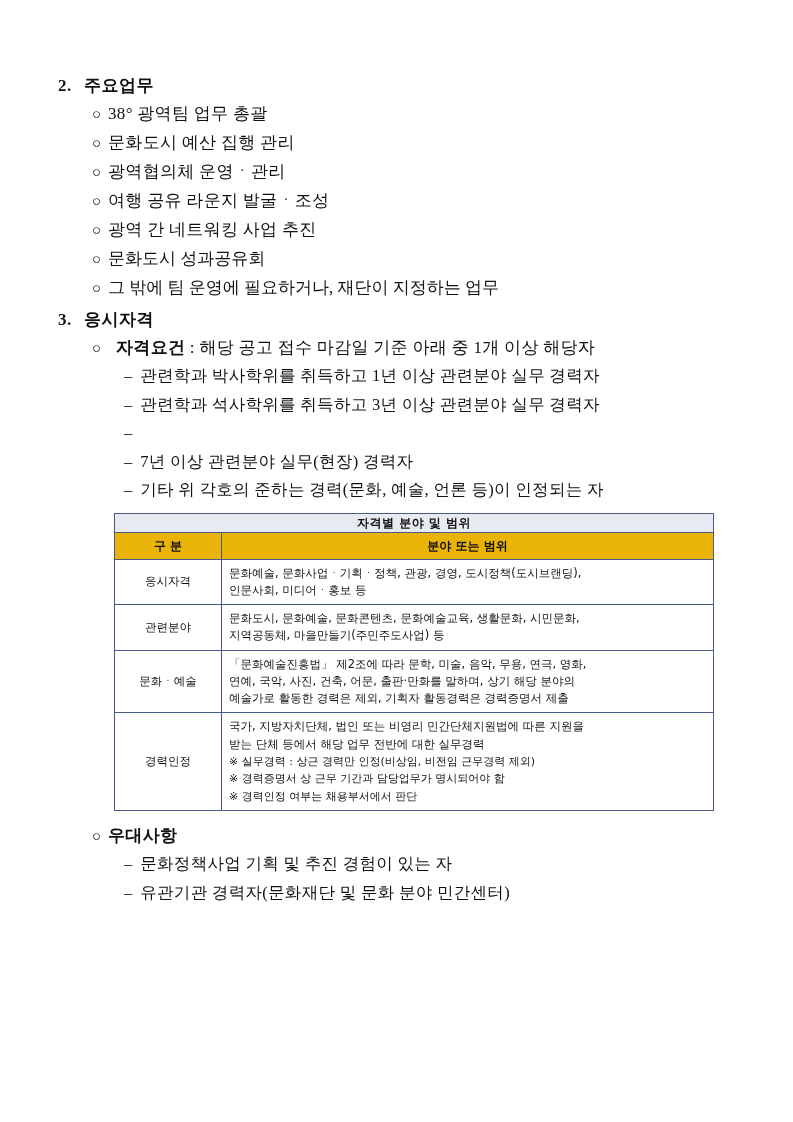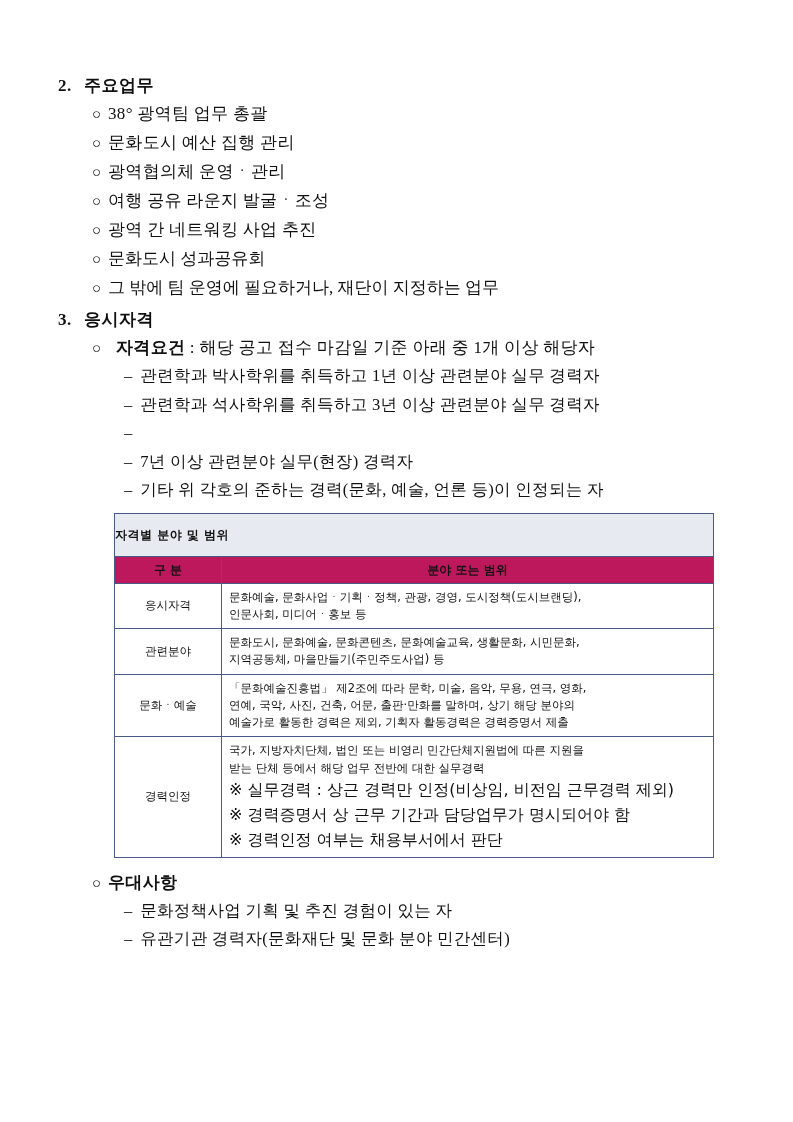--- a/index.html
+++ b/index.html
@@ -107,48 +107,48 @@
     color: #111;
   }
   table.qual th, table.qual td {
     border: 1px solid #4a5a86;
     padding: 5px 7px;
     vertical-align: middle;
     line-height: 1.5;
   }
   table.qual th.title {
     background: #e8eaf2;
-    text-align: left;
+    text-align: center;
     font-weight: bold;
     font-size: 12px;
-    padding: 12px 0;
+    padding: 0 0;
     letter-spacing: 0.5px;
   }
   table.qual th.sub {
-    background: #be185d;
+    background: #eab308;
     text-align: center;
     font-weight: bold;
     font-size: 12px;
     padding: 4px 0;
   }
   table.qual td.label {
     text-align: center;
     width: 92px;
     white-space: nowrap;
   }
   table.qual td.body {
     text-align: left;
   }
   .note {
     display: block;
     font-size: 11px;
     margin-top: 1px;
   }
 
-  .smallnote { font-size: 16px; }
+  .smallnote { font-size: 11px; }
 </style>
 </head>
 <body>
 
 <div class="page">
   <div class="content">
 
     <div class="section">
       <div class="sec-head">
         <span class="sec-num">2.</span>

